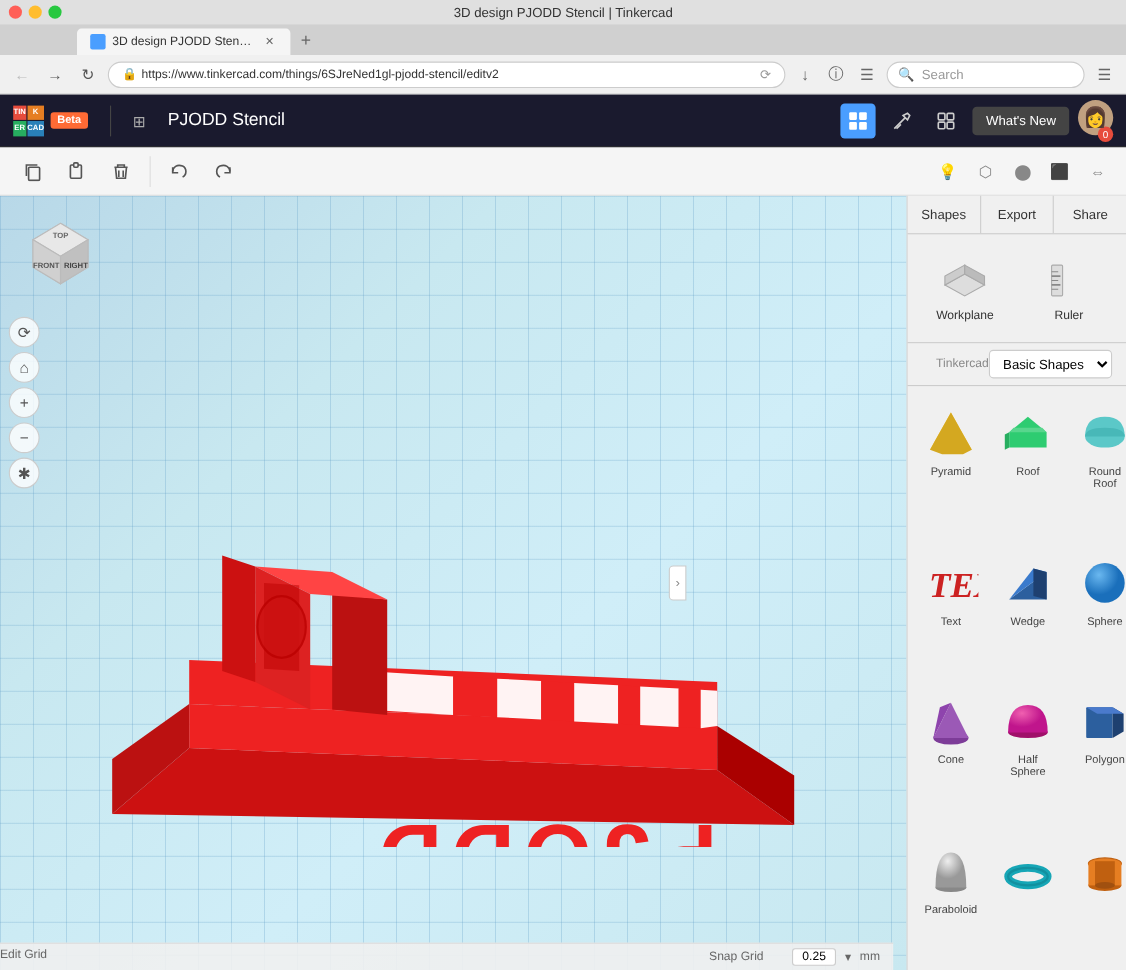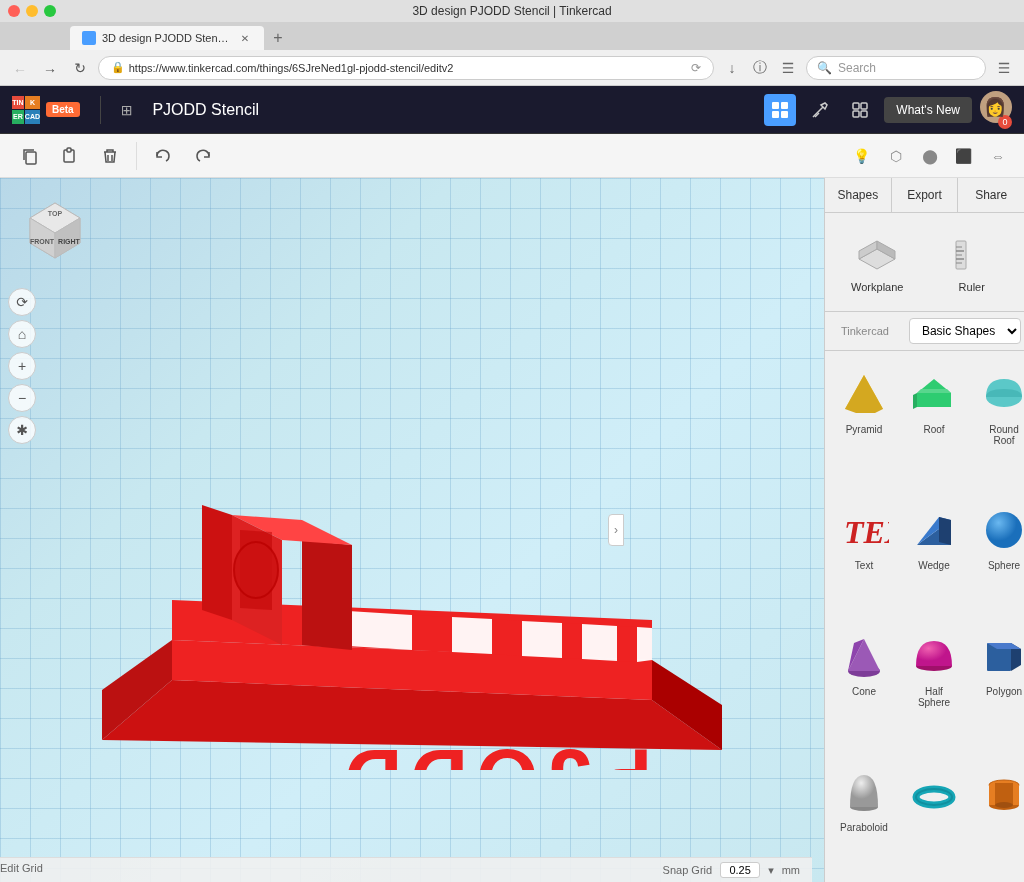--- a/index.html
+++ b/index.html
@@ -125,21 +125,21 @@
 
     
     .panel-tools { display: flex; padding: 10px; gap: 10px; border-bottom: 1px solid #ccc; }
     .panel-tool {
       flex: 1; display: flex; flex-direction: column; align-items: center; gap: 6px; cursor: pointer; padding: 8px 4px; border-radius: 6px;
     }
     .panel-tool-icon { width: 44px; height: 44px; display: flex; align-items: center; justify-content: center; }
     .panel-tool-label { font-size: 11px; color: #333; }
 
     
-    .category-row { display: flex; align-items: center; padding: 6px 16px; gap: 20px; border-bottom: 1px solid #ccc; }
+    .category-row { display: flex; align-items: center; padding: 6px 26px; gap: 0; border-bottom: 1px solid #ccc; }
     .category-source { font-size: 11px; color: #888; }
     .category-select {
       flex: 1; padding: 4px 8px; border: 1px solid #ccc; border-radius: 4px; font-size: 12px; background: white; cursor: pointer;
     }
 
     
     .shapes-grid {
       flex: 1; overflow-y: auto; padding: 8px; display: grid; grid-template-columns: 1fr 1fr 1fr; gap: 8px;
     }
     .shape-item {
@@ -148,21 +148,21 @@
     }
     .shape-icon { width: 52px; height: 52px; display: flex; align-items: center; justify-content: center; }
     .shape-label { font-size: 10px; color: #444; text-align: center; }
 
     
     .status-bar {
       position: absolute; bottom: 0; right: 12px; padding: 4px 12px; font-size: 11px; color: #666;
       display: flex; gap: 16px; background: rgba(240,240,240,0.9); border-top: 1px solid #ddd; width: 100%;
     }
     .status-right { margin-left: auto; display: flex; align-items: center; gap: 8px; }
-    .snap-input { width: 40px; border: 1px solid #ccc; border-radius: 3px; padding: 1px 0; font-size: 11px; text-align: center; }
+    .snap-input { width: 40px; border: 1px solid #ccc; border-radius: 3px; padding: 1px 0; font-size: 11px; text-align: center; margin-left: 18px; }
 
     
     .panel-toggle {
       position: absolute; right: 200px; top: 50%; transform: translateY(-50%);
       width: 16px; height: 32px; background: white; border: 1px solid #ccc;
       border-radius: 4px 0 0 4px; display: flex; align-items: center; justify-content: center;
       cursor: pointer; color: #888; font-size: 12px; z-index: 10;
     }
   </style>
 </head>

